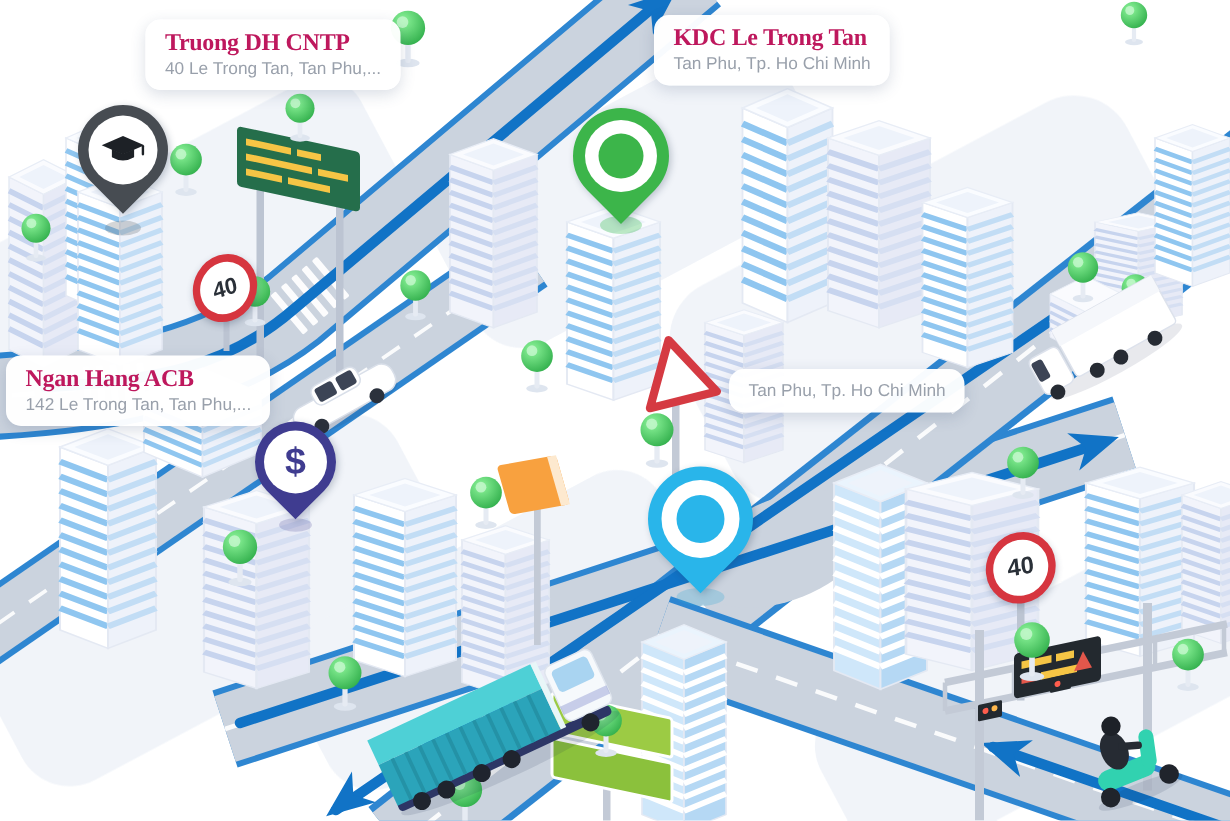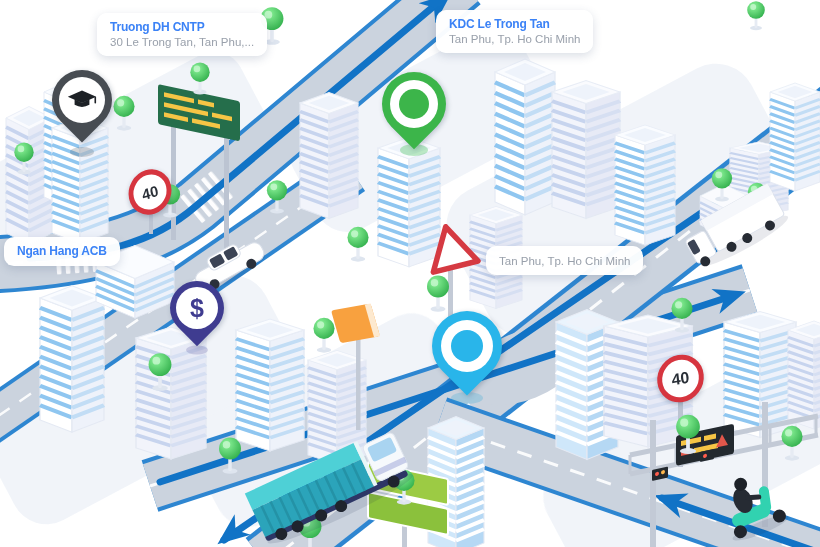--- a/index.html
+++ b/index.html
@@ -6,21 +6,21 @@
   .stage { position:relative; width:820px; height:547px; background:#ffffff; overflow:hidden; }
   .stage svg.scene { position:absolute; left:0; top:0; }
 
   
   .c-dim   { --fl:#f2f4fb; --fr:#e7eaf6; --sl:#c7d4ee; --sr:#d6dff2; --ft:#fafbfe; }
   .c-glass { --fl:#cfe7fa; --fr:#b5d8f4; --sl:#ffffff; --sr:#ffffff; --ft:#eaf4fd; }
 
   
   .card { position:absolute; background:rgba(255,255,255,.97); border-radius:10px;
           padding:7px 13px 8px; box-shadow:0 3px 10px rgba(50,70,110,.18); white-space:nowrap; z-index:30; }
-  .card-title { font-weight:bold; font-size:12px; color:#3b82f6; letter-spacing:-0.2px; }
+  .card-title { font-weight:bold; font-size:16px; color:#be185d; letter-spacing:-0.2px;font-family:Liberation Serif, serif; }
   .card-sub   { font-size:11.5px; color:#99a0ab; margin-top:2px; }
   #card-truong { left:97px;  top:13px; }
   #card-kdc    { left:436px; top:10px; }
   #card-acb    { left:4px;   top:237px; }
   #card-ngatu  { left:486px; top:246px; }
 
   
   .pin { position:absolute; z-index:25; }
   .pin-body { width:100%; height:100%; border-radius:50% 50% 50% 0; transform:rotate(-45deg);
               box-shadow:0 2px 5px rgba(30,50,80,.25); }
@@ -343,26 +343,27 @@
 </div>
 <div class="pin" id="pin-center">
   <div class="pin-body"></div>
   <div class="pin-inner">
     <div class="pin-dot"></div>
   </div>
 </div>
 
 <div class="card" id="card-truong">
   <div class="card-title">Truong DH CNTP</div>
-  <div class="card-sub">30 Le Trong Tan, Tan Phu,...</div>
+  <div class="card-sub">40 Le Trong Tan, Tan Phu,...</div>
 </div>
 <div class="card" id="card-kdc">
   <div class="card-title">KDC Le Trong Tan</div>
   <div class="card-sub">Tan Phu, Tp. Ho Chi Minh</div>
 </div>
 <div class="card" id="card-acb">
   <div class="card-title">Ngan Hang ACB</div>
+  <div class="card-sub">142 Le Trong Tan, Tan Phu,...</div>
 </div>
 <div class="card" id="card-ngatu">
   <div class="card-sub">Tan Phu, Tp. Ho Chi Minh</div>
 </div>
 
 </div>
 
 </body></html>

